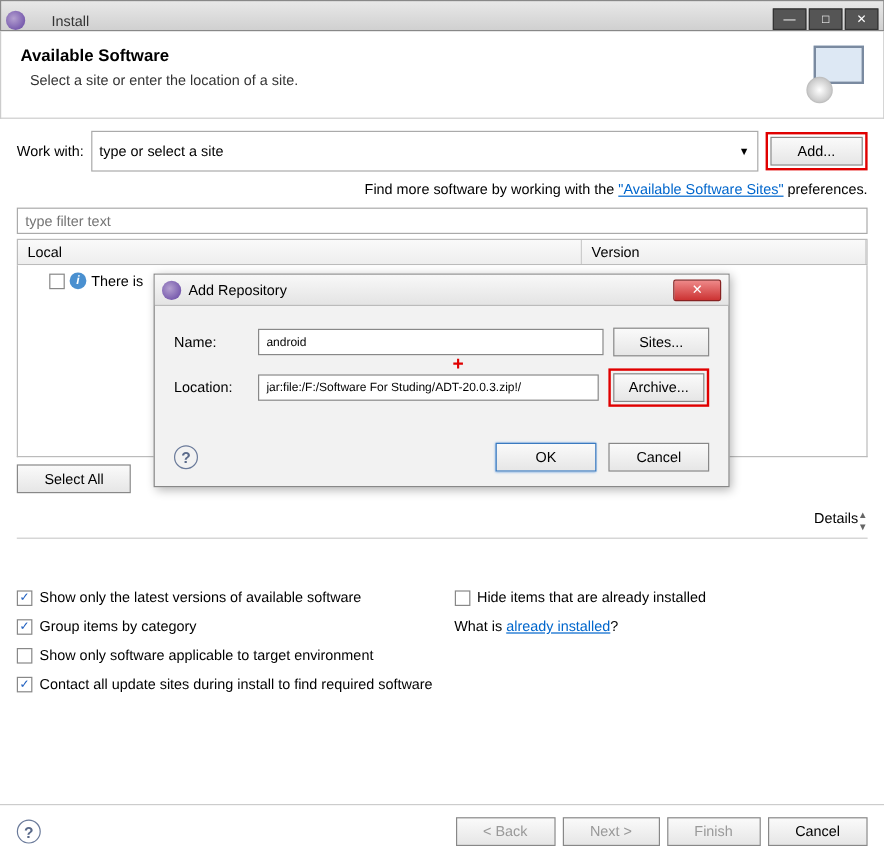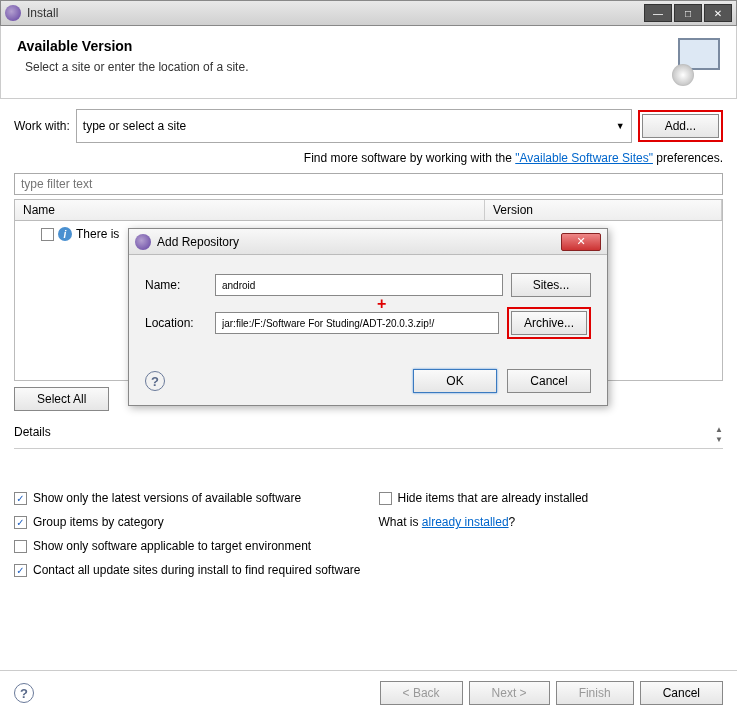--- a/index.html
+++ b/index.html
@@ -1,17 +1,17 @@
 <!DOCTYPE html>
 <html><head>
 <meta charset="utf-8">
 <style>
 * { box-sizing: border-box; margin: 0; padding: 0; }
 body { font-family: Tahoma, Arial, sans-serif; font-size: 12px; background: #fff; width: 737px; height: 715px; position: relative; overflow: hidden; }
-.titlebar { height: 26px; background: linear-gradient(#e8e8e8, #d0d0d0); border: 1px solid #888; display: flex; align-items: center; padding: 0 4px; }
+.titlebar { height: 26px; background: linear-gradient(#e8e8e8, #d0d0d0); border: 1px solid #888; display: flex; align-items: flex-end; padding: 0 4px; gap: 16px; }
 .titlebar .eclipse-icon { width: 16px; height: 16px; background: radial-gradient(circle at 40% 40%, #b4a0d0, #6040a0); border-radius: 50%; margin-right: 6px; }
 .titlebar .title { flex: 1; color: #333; }
 .titlebar .win-btns { display: flex; gap: 2px; }
 .win-btn { width: 28px; height: 18px; background: #555; color: #fff; display: flex; align-items: center; justify-content: center; font-size: 10px; border: 1px solid #333; cursor: pointer; }
 .win-btn.close { background: #555; }
 .header { padding: 12px 16px; border: 1px solid #ccc; border-top: none; display: flex; align-items: flex-start; }
 .header-text { flex: 1; }
 .header h2 { font-size: 14px; font-weight: bold; margin-bottom: 6px; }
 .header p { font-size: 12px; color: #333; margin-left: 8px; }
 .header-icon { width: 48px; height: 48px; position: relative; }
@@ -28,21 +28,21 @@
 .link { color: #0066cc; text-decoration: underline; cursor: pointer; }
 .filter-input { width: 100%; height: 22px; border: 1px solid #aaa; padding: 0 6px; margin-bottom: 4px; font-family: inherit; font-size: 12px; }
 .table-head { display: flex; border: 1px solid #bbb; background: linear-gradient(#fafafa, #eee); height: 22px; }
 .table-head .col { padding: 3px 8px; border-right: 1px solid #ccc; }
 .table-body { border: 1px solid #bbb; border-top: none; height: 160px; padding: 6px; background: #fff; }
 .tree-row { display: flex; align-items: center; gap: 4px; padding-left: 20px; }
 .checkbox { width: 13px; height: 13px; border: 1px solid #888; background: #fff; }
 .info-icon { width: 14px; height: 14px; border-radius: 50%; background: #4a90d0; color: #fff; font-size: 10px; display: flex; align-items: center; justify-content: center; font-style: italic; font-weight: bold; }
 .sel-buttons { display: flex; gap: 6px; margin-top: 6px; }
 .details-section { margin-top: 10px; }
-.details-head { padding: 4px 0; border-bottom: 1px solid #ccc; display: flex; justify-content: space-between; }
+.details-head { padding: 4px 0; border-bottom: 1px solid #ccc; display: flex; justify-content: flex-end; }
 .details-body { height: 28px; }
 .spinner { display: flex; flex-direction: column; gap: 1px; }
 .spinner span { font-size: 8px; color: #666; cursor: pointer; }
 .options { margin-top: 14px; display: grid; grid-template-columns: 1fr 1fr; gap: 10px 20px; }
 .opt { display: flex; align-items: center; gap: 6px; }
 .cb { width: 13px; height: 13px; border: 1px solid #888; display: flex; align-items: center; justify-content: center; font-size: 10px; color: #2060c0; background: #fff; }
 .cb.checked::before { content: "✓"; }
 .footer { position: absolute; bottom: 0; left: 0; right: 0; border-top: 1px solid #ccc; padding: 10px 14px; display: flex; align-items: center; }
 .help-icon { width: 20px; height: 20px; border: 1.5px solid #6a7a9a; border-radius: 50%; color: #5a6a8a; display: flex; align-items: center; justify-content: center; font-weight: bold; font-size: 13px; cursor: pointer; }
 .footer .btns { margin-left: auto; display: flex; gap: 6px; }
@@ -70,21 +70,21 @@
   <div class="title">Install</div>
   <div class="win-btns">
     <div class="win-btn">—</div>
     <div class="win-btn">□</div>
     <div class="win-btn close">✕</div>
   </div>
 </div>
 
 <div class="header">
   <div class="header-text">
-    <h2>Available Version</h2>
+    <h2>Available Software</h2>
     <p>Select a site or enter the location of a site.</p>
   </div>
   <div class="header-icon">
     <div class="monitor"></div>
     <div class="disc"></div>
   </div>
 </div>
 
 <div class="content">
   <div class="row">
@@ -97,21 +97,21 @@
       <button class="btn">Add...</button>
     </span>
   </div>
   <div class="hint">
     <span>Find more software by working with the </span><span class="link">"Available Software Sites"</span><span> preferences.</span>
   </div>
 
   <input class="filter-input" placeholder="type filter text" style="">
 
   <div class="table-head">
-    <div class="col" style="width:470px">Name</div>
+    <div class="col" style="width:470px">Local</div>
     <div class="col" style="flex:1">Version</div>
   </div>
   <div class="table-body">
     <div class="tree-row">
       <div class="checkbox"></div>
       <div class="info-icon">i</div>
       <span>There is</span>
     </div>
   </div>
 

